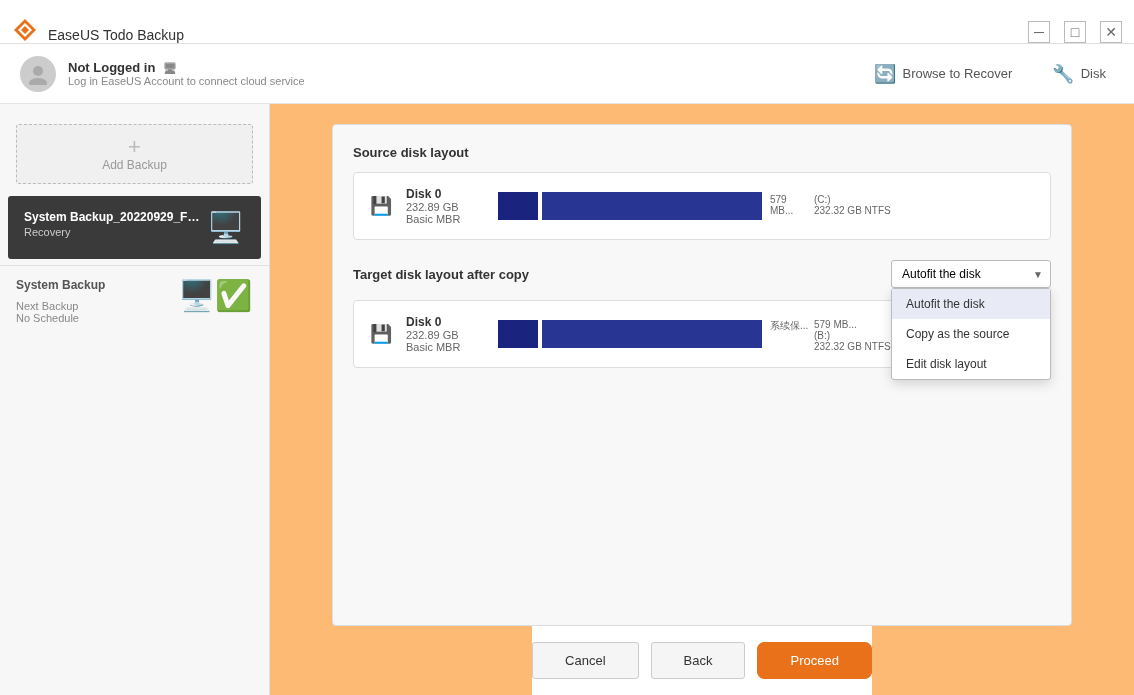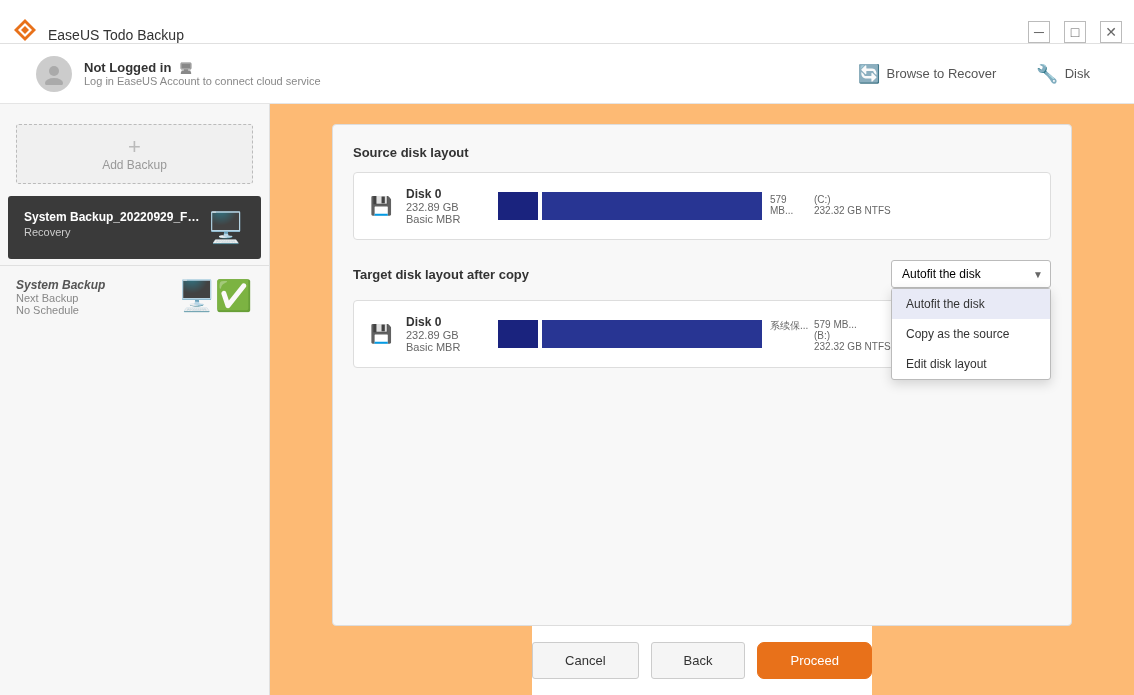--- a/index.html
+++ b/index.html
@@ -51,21 +51,21 @@
       font-size: 14px;
       border: 1px solid #bbb;
     }
 
     
     .header {
       background: #fff;
       height: 60px;
       display: flex;
       align-items: center;
-      padding: 0 36px;
+      padding: 0 20px;
       border-bottom: 1px solid #e5e5e5;
       flex-shrink: 0;
     }
     .user-section {
       display: flex;
       align-items: center;
       gap: 12px;
       flex: 1;
     }
     .avatar {
@@ -169,21 +169,21 @@
     .sidebar-item.active .item-sub { color: #ccc; }
     .sidebar-section {
       padding: 12px 16px;
       border-top: 1px solid #e0e0e0;
       margin-top: 4px;
     }
     .sidebar-section .section-title {
       font-size: 12px;
       font-weight: 600;
       color: #555;
-      font-style: italic;
+      margin-bottom: 8px;
     }
     .sidebar-section .next-backup {
       font-size: 11px;
       color: #888;
     }
 
     
     .content {
       flex: 1;
       padding: 20px 20px 0 20px;

